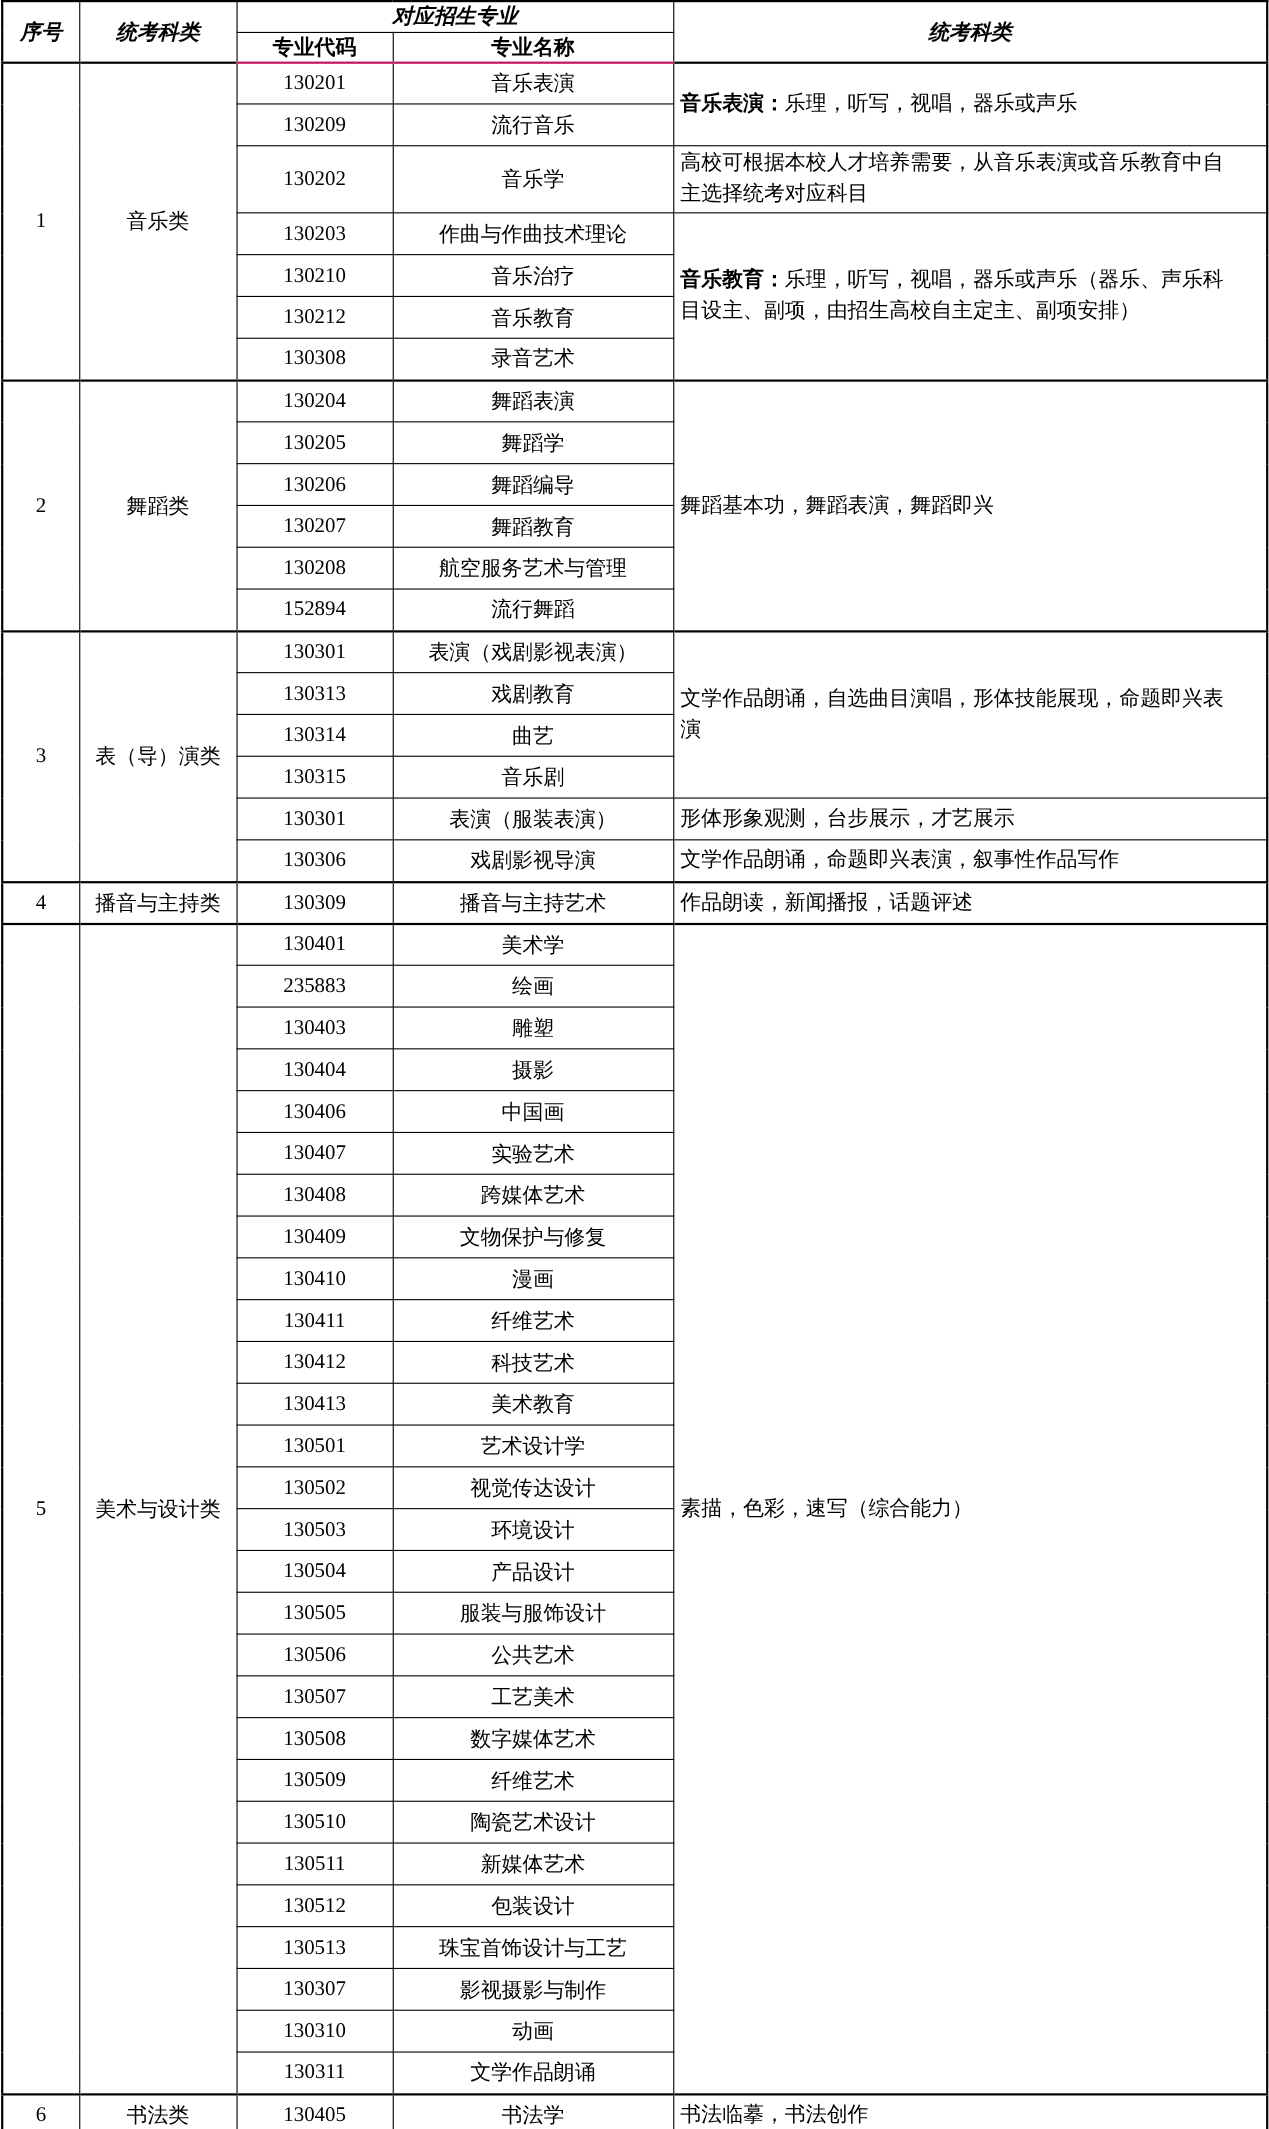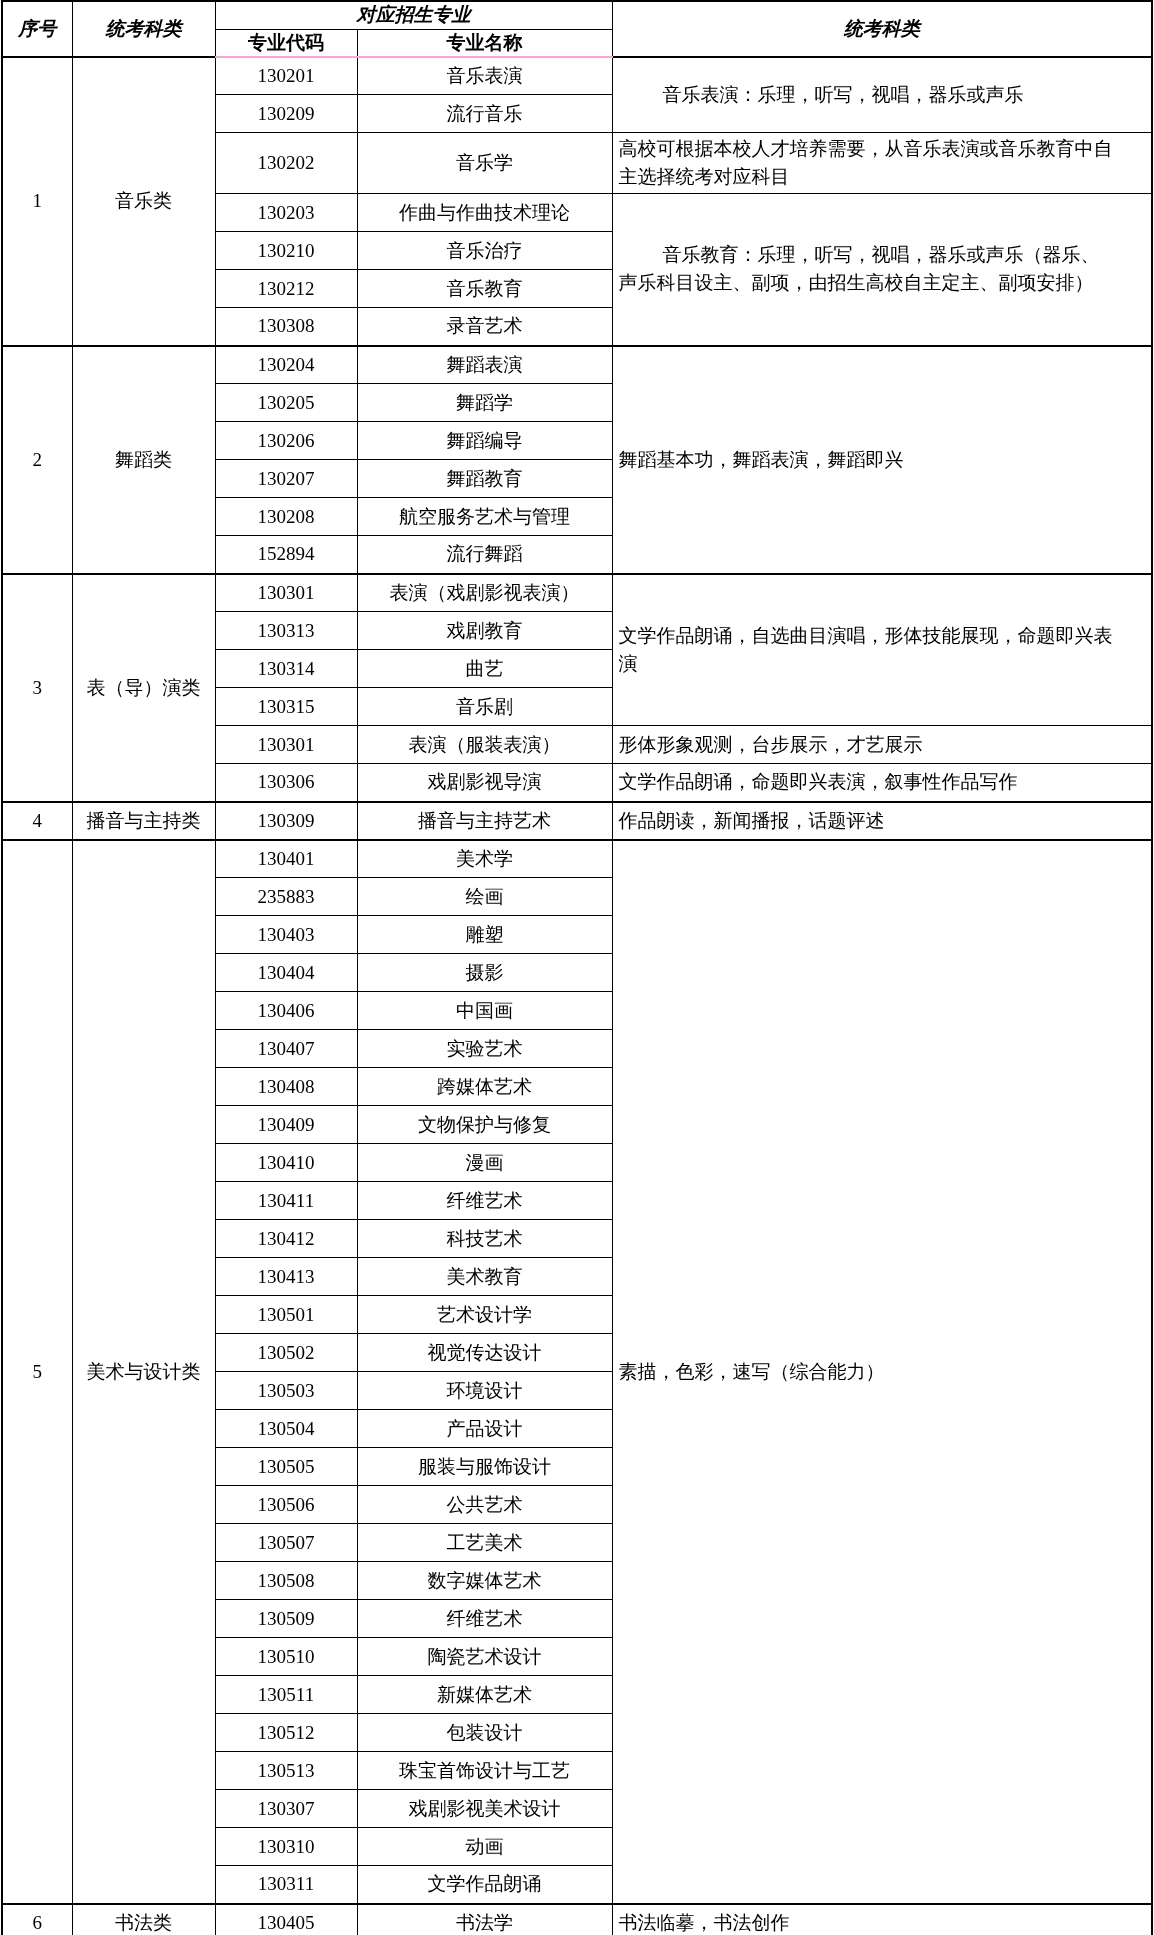--- a/index.html
+++ b/index.html
@@ -36,37 +36,36 @@
   thead tr.h1 { height: 28px; font-style: italic; }
   thead tr.h2 { height: 27px; }
   thead th {
     font-family: "Liberation Sans", "DejaVu Sans", sans-serif;
     font-weight: 700;
     text-align: center;
   }
   tbody tr { height: 38px; }
   tbody tr.tall { height: 57px; }
   tbody tr.sec-start td { border-top: 2px solid #000; }
-  thead tr.h2 th { border-bottom: 2px solid #f9a8d4; margin-top: 40px; }
+  thead tr.h2 th { border-bottom: 2px solid #be185d; margin-top: 40px; }
 
   td.serial-cell,
   td.category-cell,
   td.code-cell,
   td.name-cell {
     text-align: center;
   }
   td.exam-cell {
     text-align: left;
     padding: 2px 36px 2px 6px;
     line-height: 28px;
   }
   td.exam-cell b {
     font-family: "Liberation Sans", "DejaVu Sans", sans-serif;
-    font-weight: 400;
-    margin-left: 44px;
+    font-weight: 700;
   }
 </style>
 </head>
 <body>
 
 <table class="exam-table">
   <colgroup>
     <col class="c-serial">
     <col class="c-category">
     <col class="c-code">
@@ -280,21 +279,21 @@
       <tr>
         <td class="code-cell">130512</td>
         <td class="name-cell">包装设计</td>
       </tr>
       <tr>
         <td class="code-cell">130513</td>
         <td class="name-cell">珠宝首饰设计与工艺</td>
       </tr>
       <tr>
         <td class="code-cell">130307</td>
-        <td class="name-cell">戏剧影视美术设计</td>
+        <td class="name-cell">影视摄影与制作</td>
       </tr>
       <tr>
         <td class="code-cell">130310</td>
         <td class="name-cell">动画</td>
       </tr>
       <tr>
         <td class="code-cell">130311</td>
         <td class="name-cell">文学作品朗诵</td>
       </tr>
       <tr class="sec-start">

